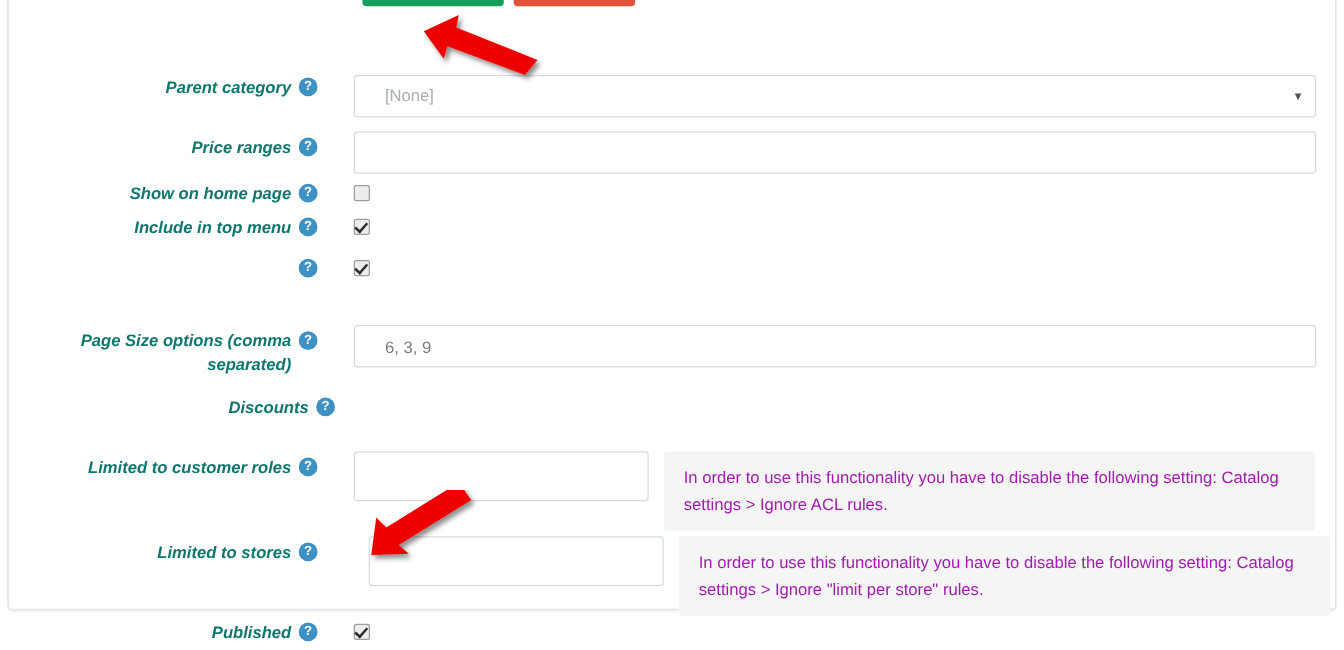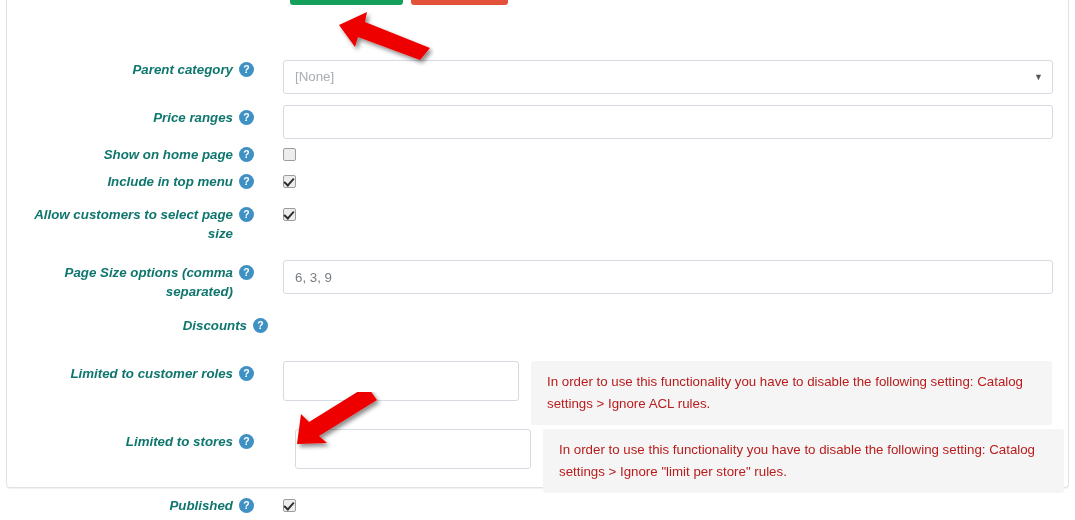--- a/index.html
+++ b/index.html
@@ -97,21 +97,21 @@
 
   
   .inp {
     height: 34px;
     border: 1px solid #d5dbe0;
     background: #fff;
     border-radius: 3px;
     color: #777d82;
     font-size: 13.3px;
     font-family: "Liberation Sans", sans-serif;
-    padding: 0 11px;
+    padding: 0 24px;
     line-height: 32px;
     width: 770px;
   }
   .select {
     position: relative;
     width: 770px;
   }
   .select .caret {
     position: absolute;
     right: 10px; top: 0;
@@ -145,21 +145,21 @@
     position: absolute;
     left: 2px; top: 0px;
     width: 4px; height: 8px;
     border: solid #2e2e2e;
     border-width: 0 2px 2px 0;
     transform: rotate(42deg);
   }
   .info {
     background: #f5f5f5;
     border-radius: 3px;
-    color: #b91c1c;
+    color: #a21caf;
     font-size: 13.3px;
     line-height: 22px;
     padding: 10px 16px;
     width: 521px;
     margin-left: 12px;
   }
 
   
   .arrow { position: absolute; pointer-events: none; }
   #arrow1 { left: 336px; top: 8px;  width: 98px; height: 58px; }
@@ -217,21 +217,20 @@
       <span class="lbl">Include in top menu</span>
       <span class="help">?</span>
     </div>
     <div class="ctrl-cell">
       <span class="chk on"></span>
     </div>
   </div>
 
   <div class="row" style="height:52px;">
     <div class="lbl-cell">
-      <span class="lbl" style="max-width:215px;">Allow customers to select page size</span>
       <span class="help">?</span>
     </div>
     <div class="ctrl-cell">
       <span class="chk on"></span>
     </div>
   </div>
 
   <div class="row" style="height:51px;">
     <div class="lbl-cell" style="padding-top:6px;">
       <span class="lbl" style="max-width:185px;">Page Size options (comma separated)</span>

